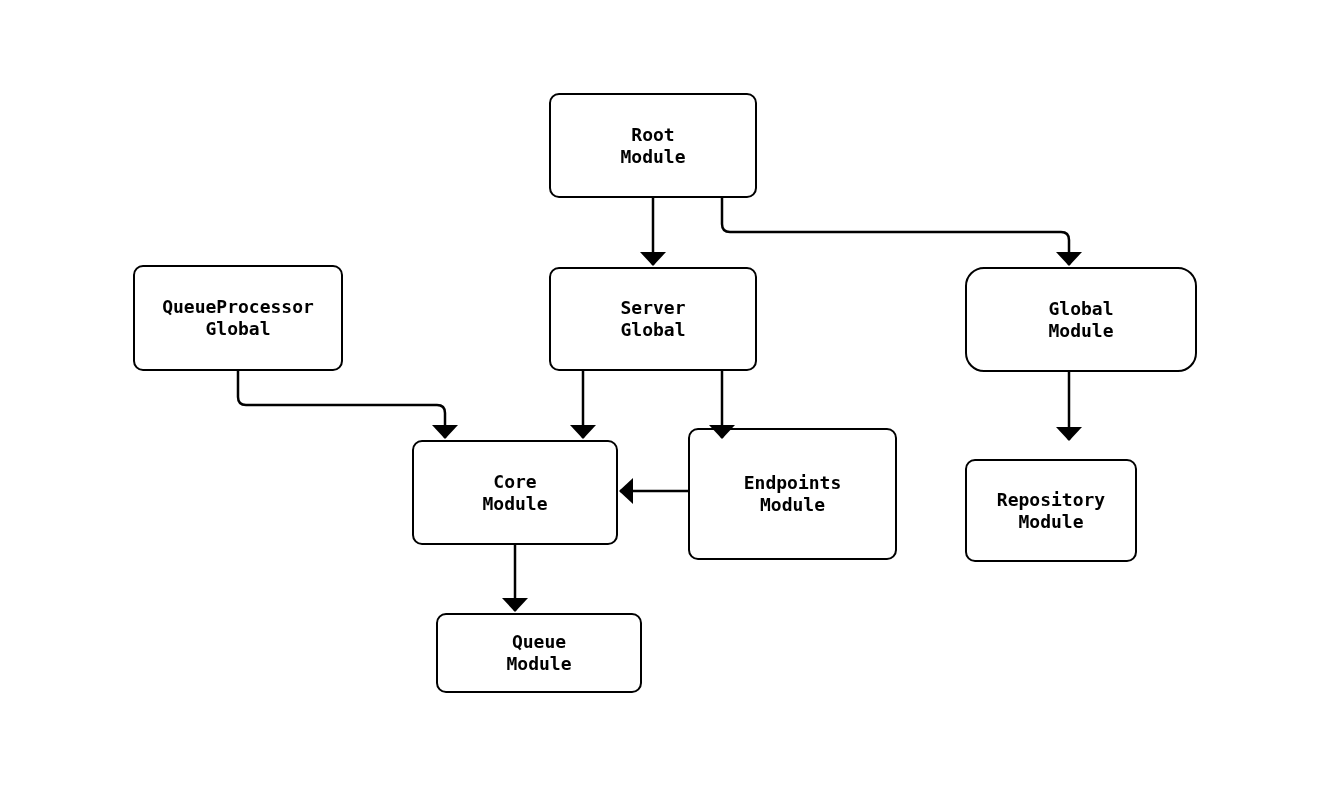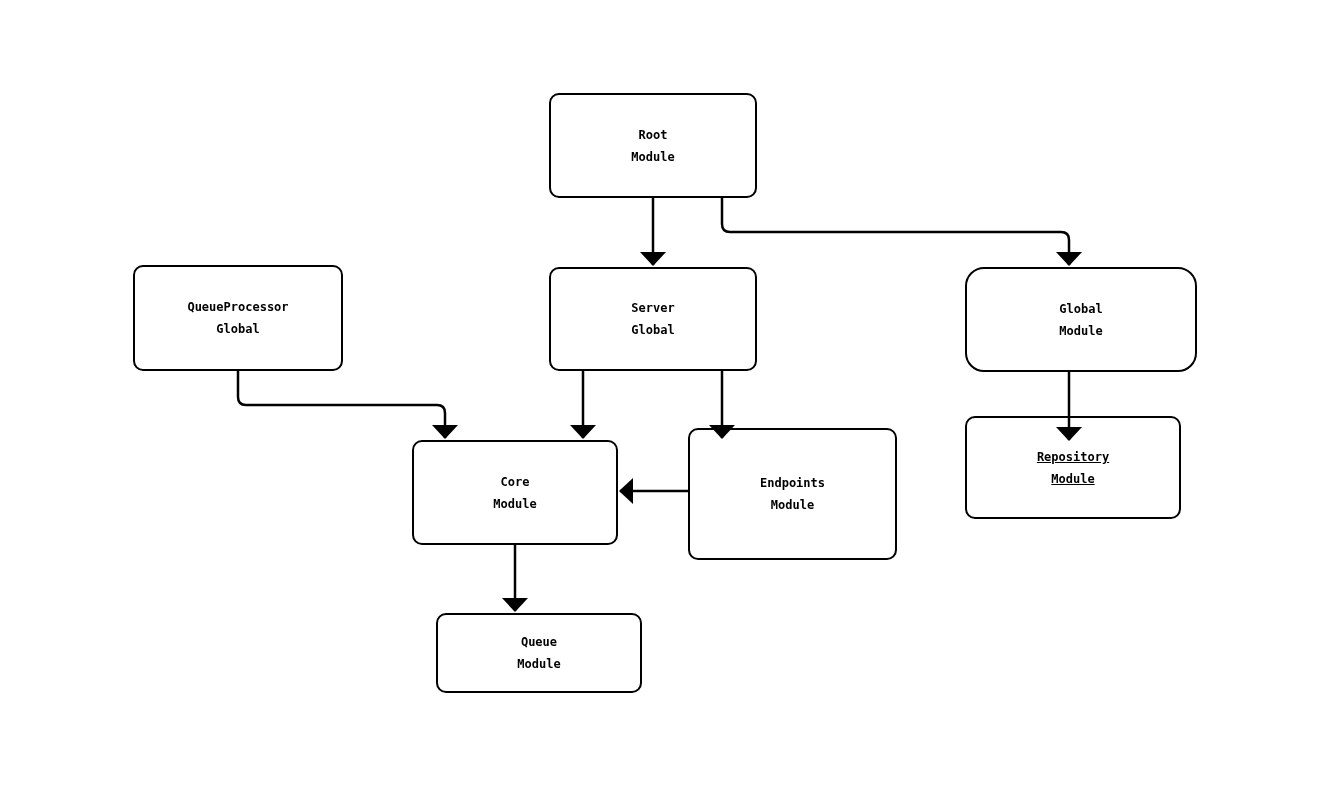--- a/index.html
+++ b/index.html
@@ -32,34 +32,34 @@
     background: #ffffff;
     border: 2.5px solid #000000;
     border-radius: 10px;
     display: flex;
     align-items: center;
     justify-content: center;
   }
   .node-label {
     font-family: "DejaVu Sans Mono", "Liberation Mono", monospace;
     font-weight: bold;
-    font-size: 12px;
+    font-size: 18px;
     line-height: 22px;
     color: #000000;
     text-align: center;
     white-space: pre-line;
   }
   
   .n-root          { left: 549px; top:  93px; width: 208px; height: 105px; }
   .n-server        { left: 549px; top: 267px; width: 208px; height: 104px; }
   .n-global        { left: 965px; top: 267px; width: 232px; height: 105px; border-radius: 19px; }
   .n-queueprocessor{ left: 133px; top: 265px; width: 210px; height: 106px; }
   .n-core          { left: 412px; top: 440px; width: 206px; height: 105px; }
   .n-endpoints     { left: 688px; top: 428px; width: 209px; height: 132px; }
-  .n-repository    { left: 965px; top: 416px; width: 216px; height: 103px; text-decoration: underline; }
+  .n-repository    { left: 965px; top: 459px; width: 172px; height: 103px; }
   .n-queue         { left: 436px; top: 613px; width: 206px; height: 80px; }
 </style>
 </head>
 <body>
 
 <div class="canvas">
 
   <div class="node n-root">
     <span class="node-label">Root
 Module</span>

